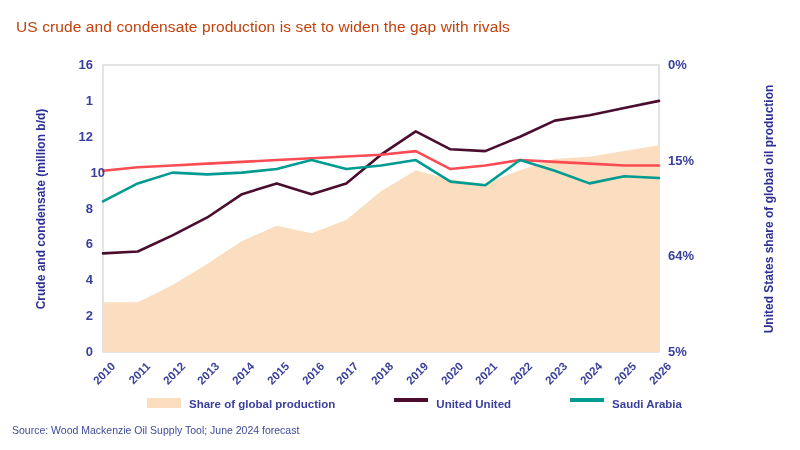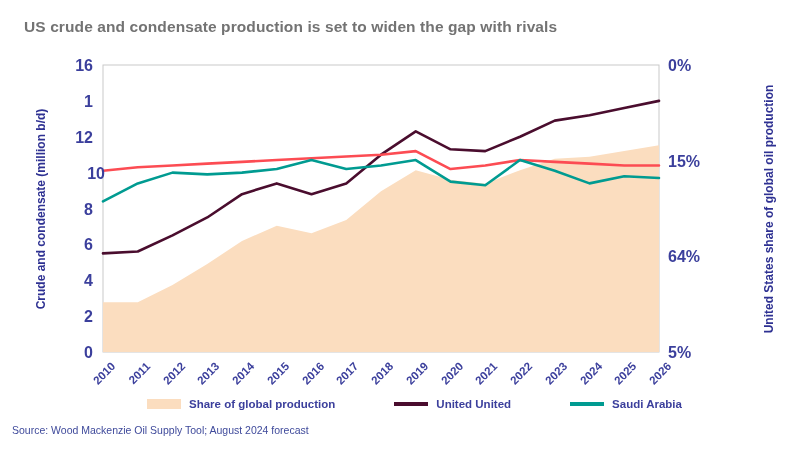--- a/index.html
+++ b/index.html
@@ -16,25 +16,25 @@
     position: relative;
   }
   #figure {
     position: absolute;
     left: 0; top: 0;
     width: 800px;
     height: 450px;
   }
   .title {
     position: absolute;
-    left: 24px;
+    left: 16px;
     top: 18px;
     font-size: 15.5px;
-    font-weight: 700;
-    color: #737373;
+    font-weight: 400;
+    color: #c2410c;
     letter-spacing: 0.1px;
     white-space: nowrap;
   }
   .source {
     position: absolute;
     left: 12px;
     top: 424px;
     font-size: 10.5px;
     font-weight: 400;
     color: #3f4a9b;
@@ -42,21 +42,21 @@
   }
   .axis-title {
     position: absolute;
     font-size: 12px;
     font-weight: bold;
     color: #2e3192;
     white-space: nowrap;
   }
   .tick-label {
     position: absolute;
-    font-size: 16px;
+    font-size: 13px;
     font-weight: bold;
     color: #3b3f9c;
     white-space: nowrap;
   }
   .tick-left  { text-align: right; }
   .tick-right { text-align: left; }
   .xtick {
     position: absolute;
     font-size: 11.5px;
     font-weight: bold;
@@ -71,21 +71,20 @@
     left: 0;
     top: 398px;
     width: 800px;
     display: flex;
     justify-content: center;
     align-items: center;
     gap: 30px;
   }
   .legend-item {
     display: flex;
-    align-items: center;
     gap: 8px;
     font-size: 11.5px;
     font-weight: bold;
     color: #3b3f9c;
     white-space: nowrap;
     padding-left: 29px;
   }
   .swatch-area {
     width: 34px;
     height: 10px;
@@ -155,15 +154,15 @@
       <div class="legend-item">
         <span class="swatch-line" style="background: rgb(74, 13, 46);"></span>
         <span>United United</span>
       </div>
       <div class="legend-item">
         <span class="swatch-line" style="background: rgb(0, 155, 145);"></span>
         <span>Saudi Arabia</span>
       </div>
     </div>
 
-  <div class="source">Source: Wood Mackenzie Oil Supply Tool; August 2024 forecast</div>
+  <div class="source">Source: Wood Mackenzie Oil Supply Tool; June 2024 forecast</div>
 
 </div>
 
 </body></html>

